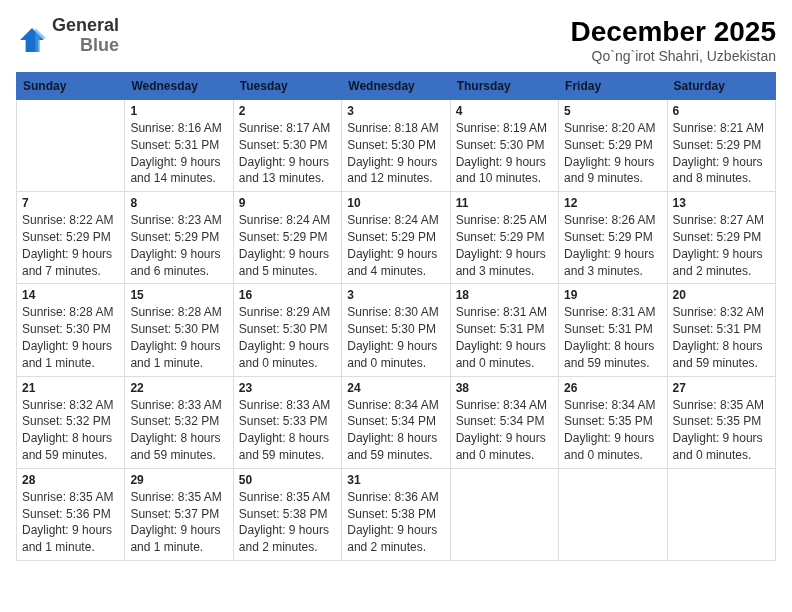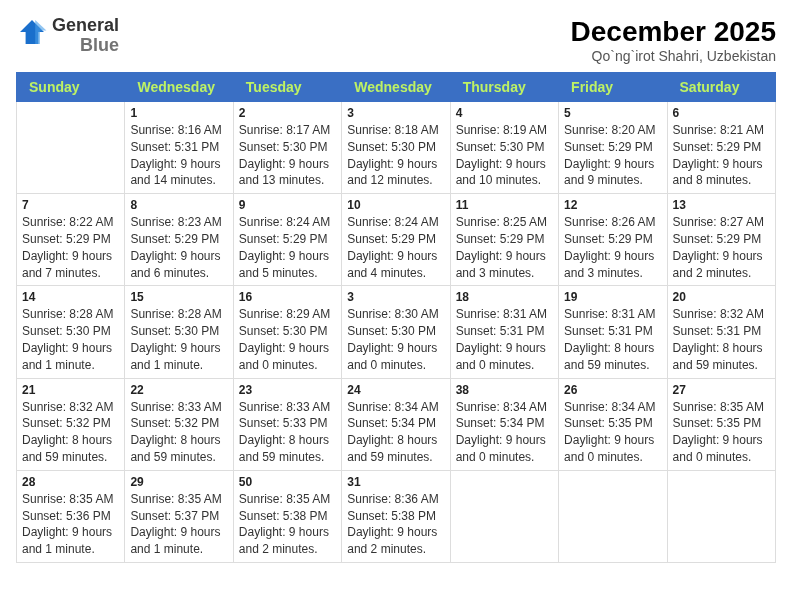--- a/index.html
+++ b/index.html
@@ -11,21 +11,21 @@
       padding: 16px;
     }
     .header {
       display: flex;
       justify-content: space-between;
       align-items: flex-start;
       margin-bottom: 8px;
     }
     .logo {
       display: flex;
-      align-items: flex-start;
+      align-items: flex-end;
       gap: 4px;
     }
     .logo-text {
       display: flex;
       flex-direction: column;
       font-size: 18px;
       font-weight: bold;
       line-height: 1.1;
     }
     .logo-general { color: #333; }
@@ -46,24 +46,24 @@
       font-size: 14px;
       color: #555;
     }
     .calendar {
       width: 100%;
       border-collapse: collapse;
       font-size: 11px;
     }
     .calendar th {
       background-color: #3a6fc4;
-      color: #bef264;
+      color: #0f172a;
       text-align: left;
-      padding: 6px 12px;
-      font-size: 14px;
+      padding: 6px 6px;
+      font-size: 12px;
       font-weight: bold;
       border: 1px solid #3a6fc4;
     }
     .calendar td {
       border: 1px solid #ddd;
       vertical-align: top;
       padding: 4px 5px;
       width: 108px;
       min-height: 80px;
       height: 90px;

